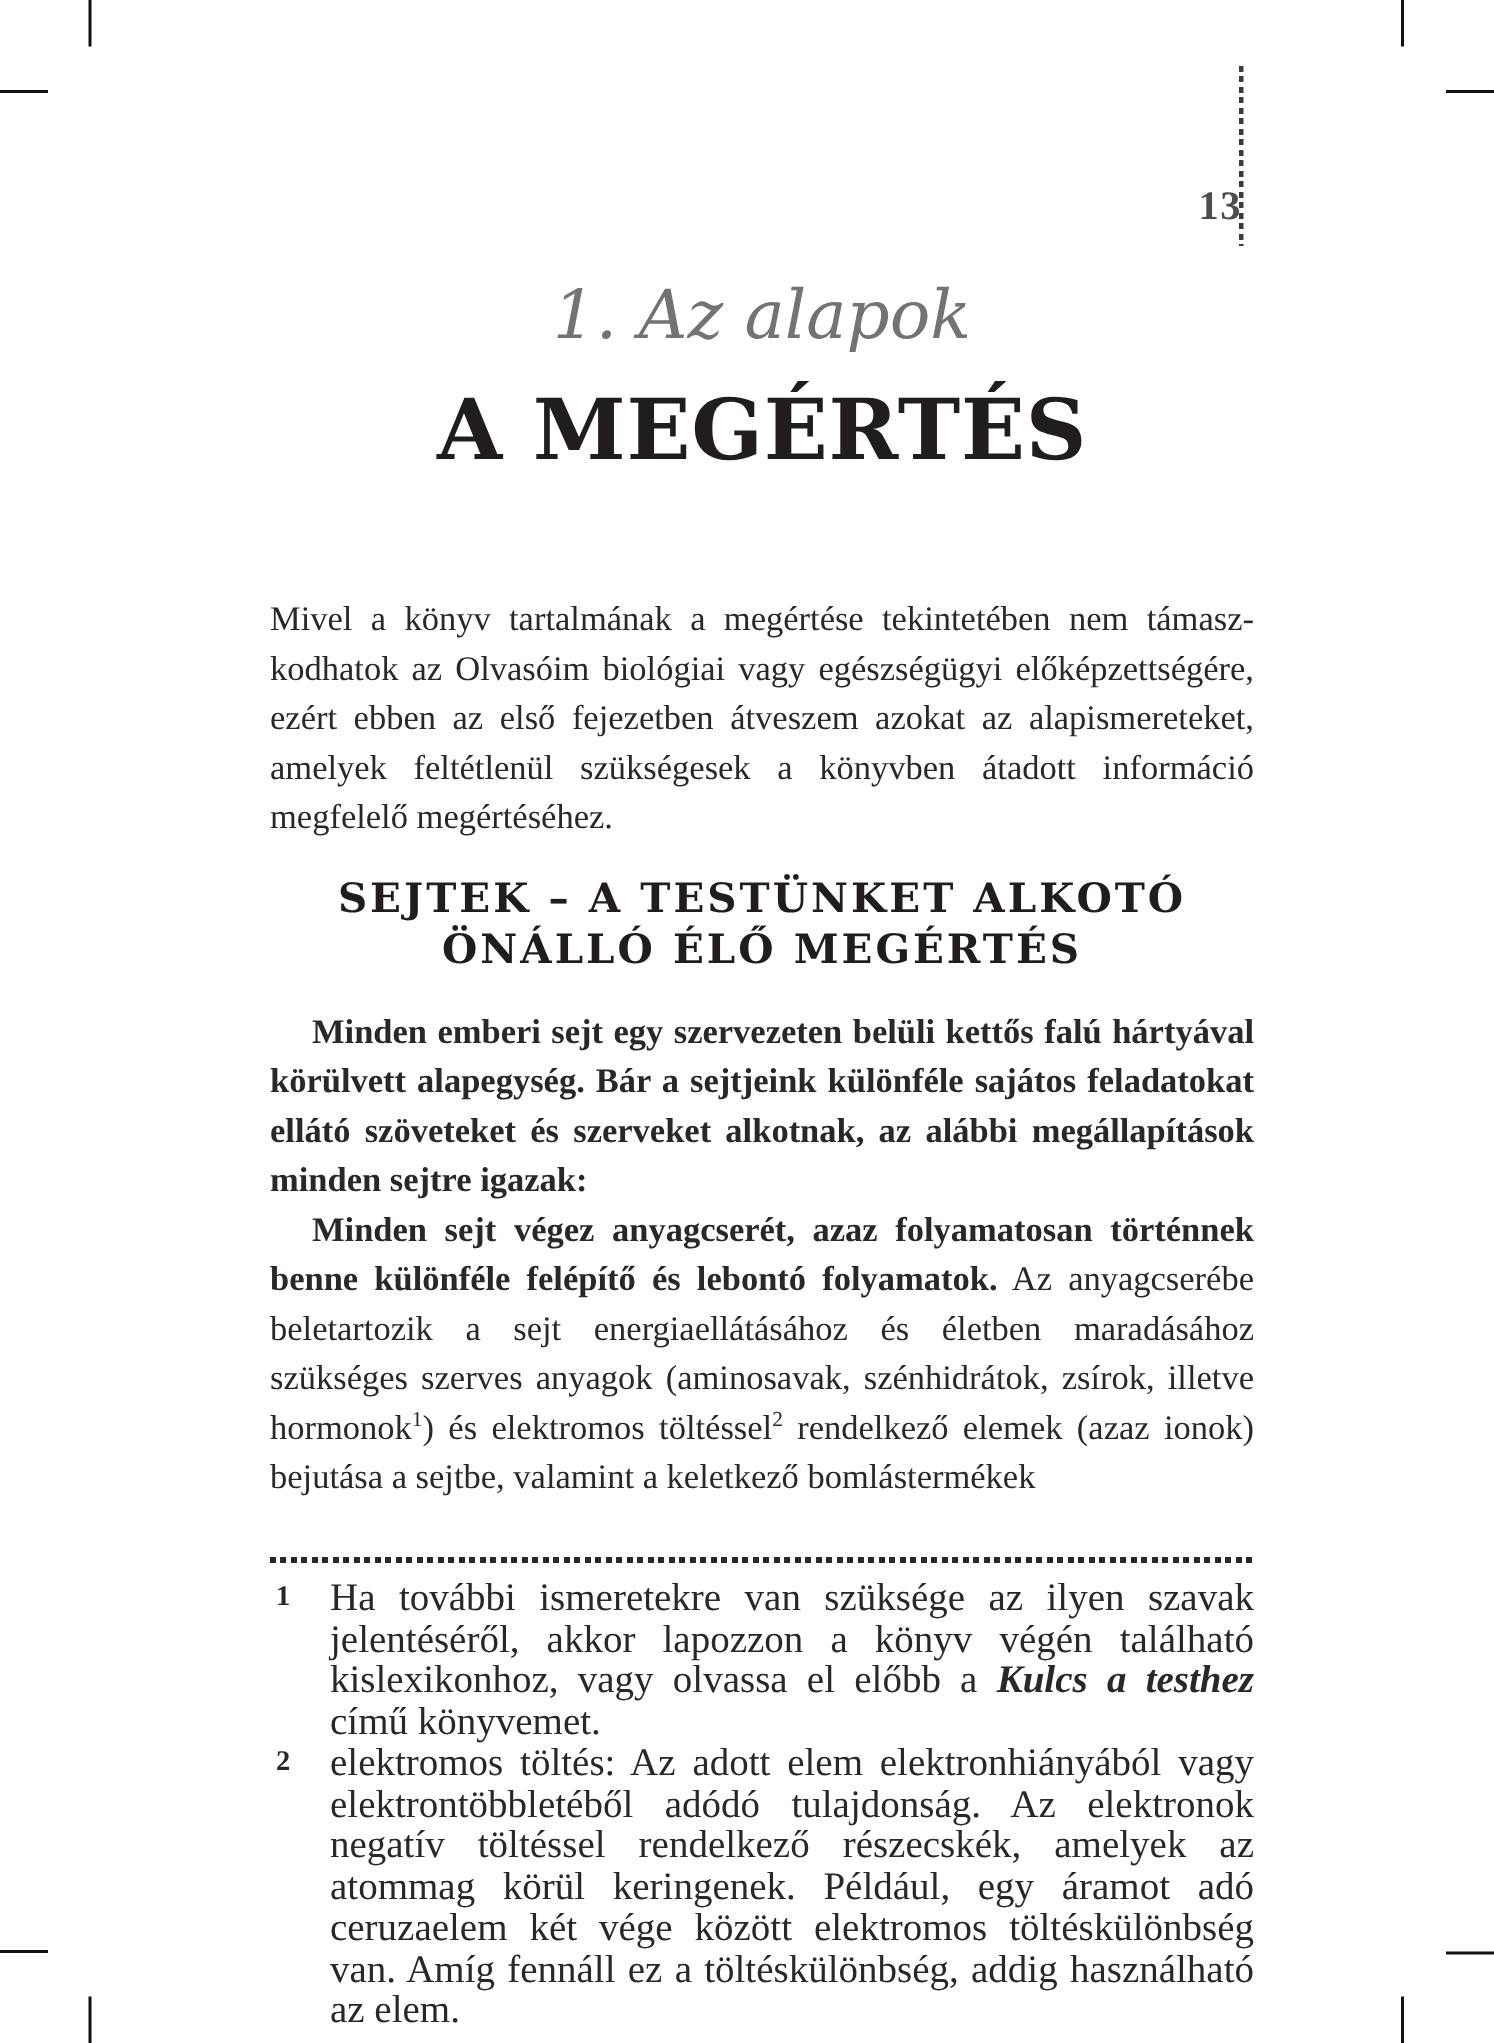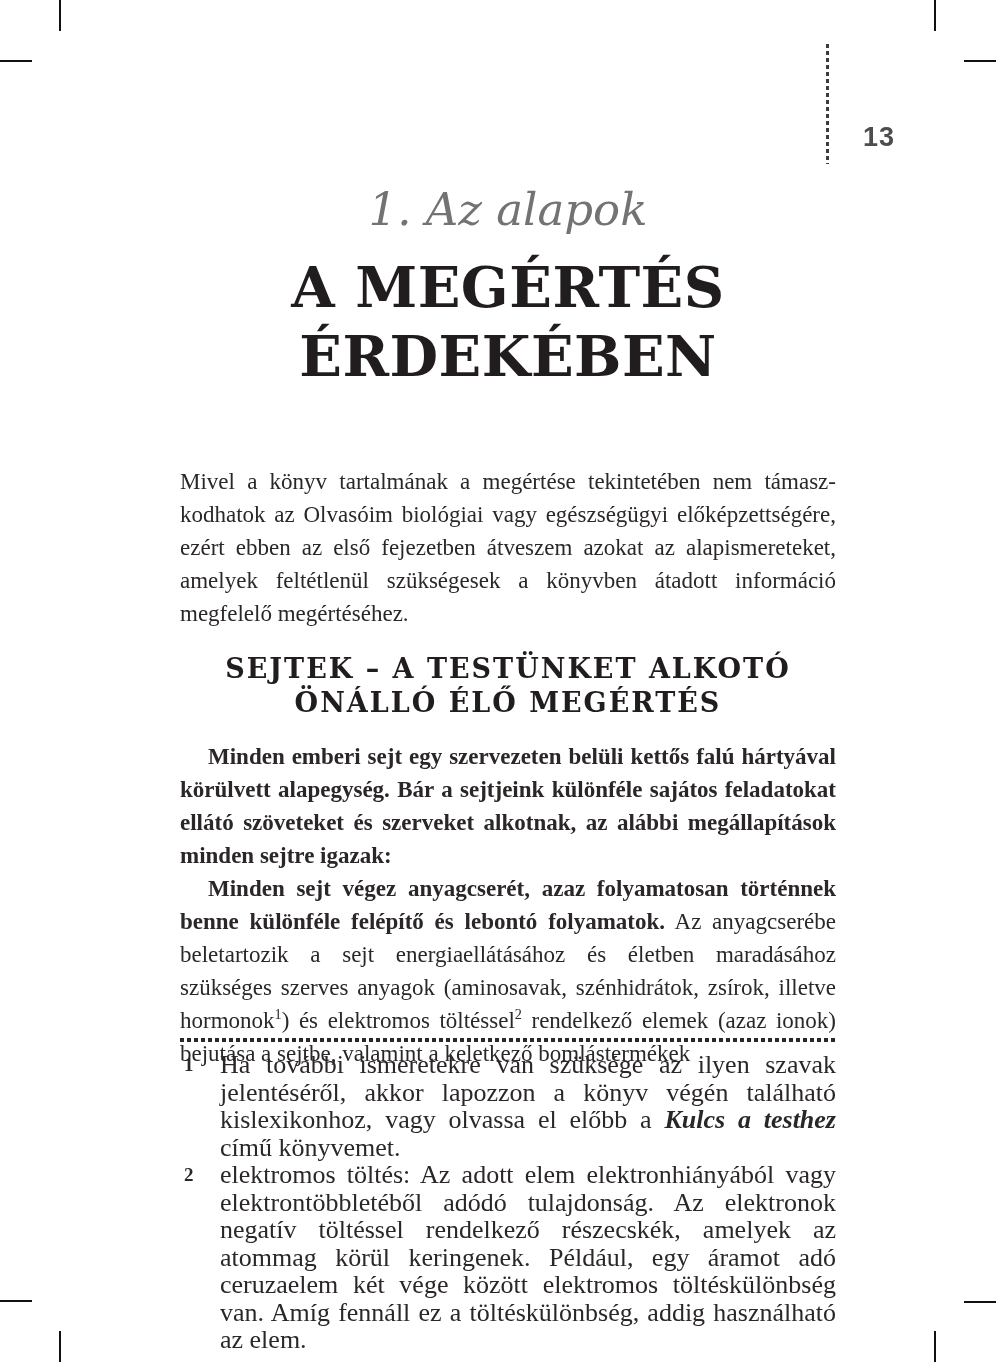--- a/index.html
+++ b/index.html
@@ -37,23 +37,23 @@
   .folio-rule {
     position: absolute;
     left: 826px;
     top: 44px;
     width: 3px;
     height: 120px;
     background: repeating-linear-gradient(to bottom, #3c3c3c 0 4px, transparent 4px 7px);
   }
   .folio {
     position: absolute;
-    left: 863px;
+    left: 799px;
     top: 122px;
-    font-family: Liberation Sans, sans-serif;
+    font-family: Liberation Serif, serif;
     font-weight: 700;
     font-size: 27px;
     letter-spacing: 1px;
     color: #4d4d4d;
   }
 
   
   .column {
     position: absolute;
     left: 180px;
@@ -158,21 +158,20 @@
 
   <div class="folio-rule"></div>
   <div class="folio">13</div>
 
   <div class="column">
 
     <div class="kicker">1. Az alapok</div>
 
     <div class="chapter-title">
       <div>A MEGÉRTÉS</div>
-      <div>ÉRDEKÉBEN</div>
     </div>
 
     <p class="body-copy intro" style="margin-bottom:0;">Mivel a könyv tartalmának a megértése tekintetében nem támasz­kodhatok az Olvasóim biológiai vagy egészségügyi előképzettségére, ezért ebben az első fejezetben átveszem azokat az alapismereteket, amelyek feltétlenül szükségesek a könyvben átadott információ megfelelő megértéséhez.</p>
 
     <div class="section-heading">
       <div>SEJTEK – A TESTÜNKET ALKOTÓ</div>
       <div>ÖNÁLLÓ ÉLŐ MEGÉRTÉS</div>
     </div>
 
     <p class="body-copy indent" style="margin:0;font-weight:bold;">Minden emberi sejt egy szervezeten belüli kettős falú hártyával körülvett alapegység. Bár a sejtjeink különféle sajátos feladatokat ellátó szöveteket és szerveket alkotnak, az alábbi megállapítások minden sejtre igazak:</p>

